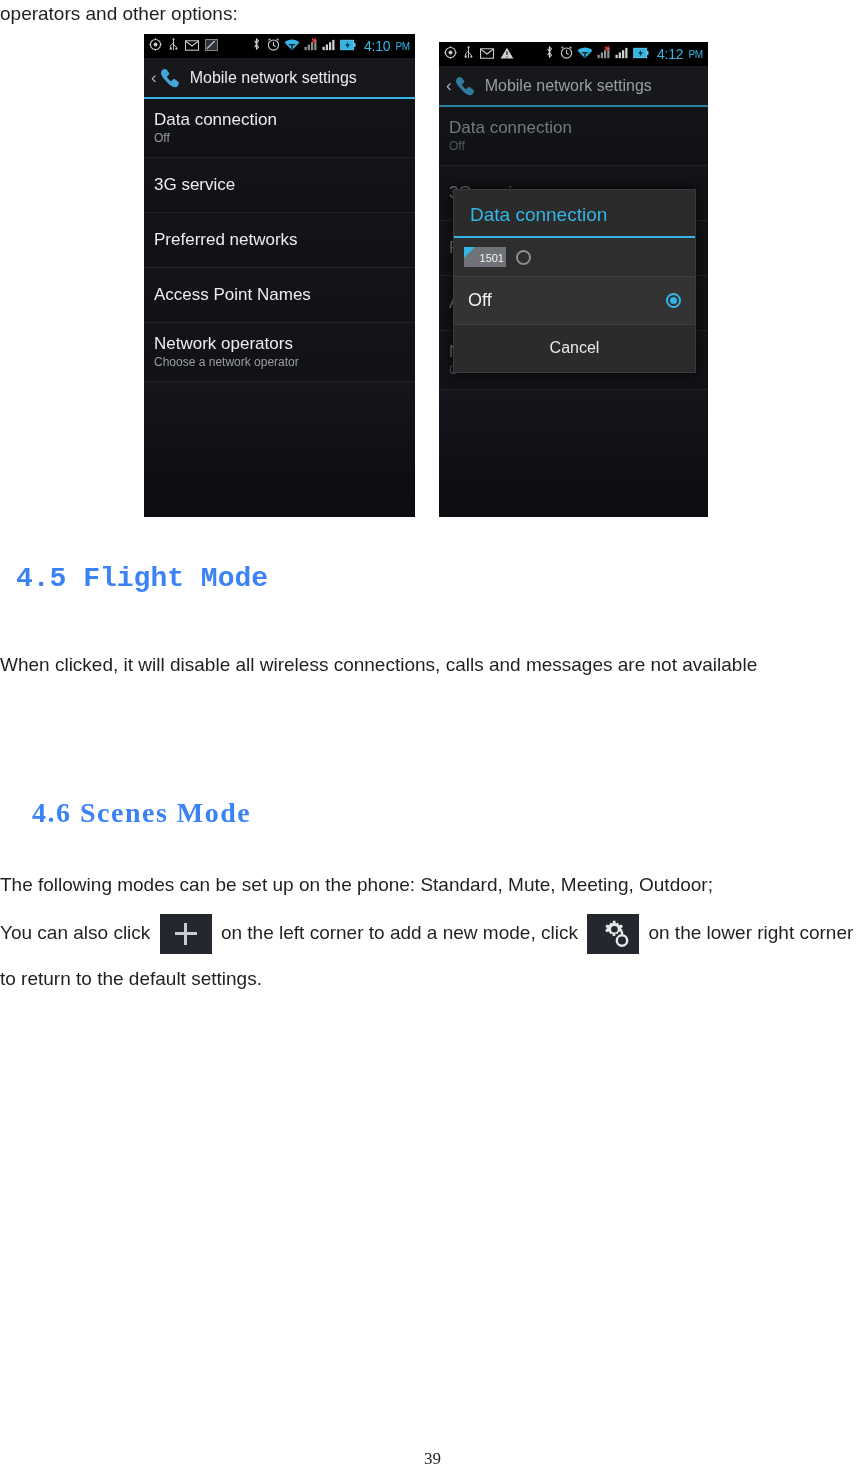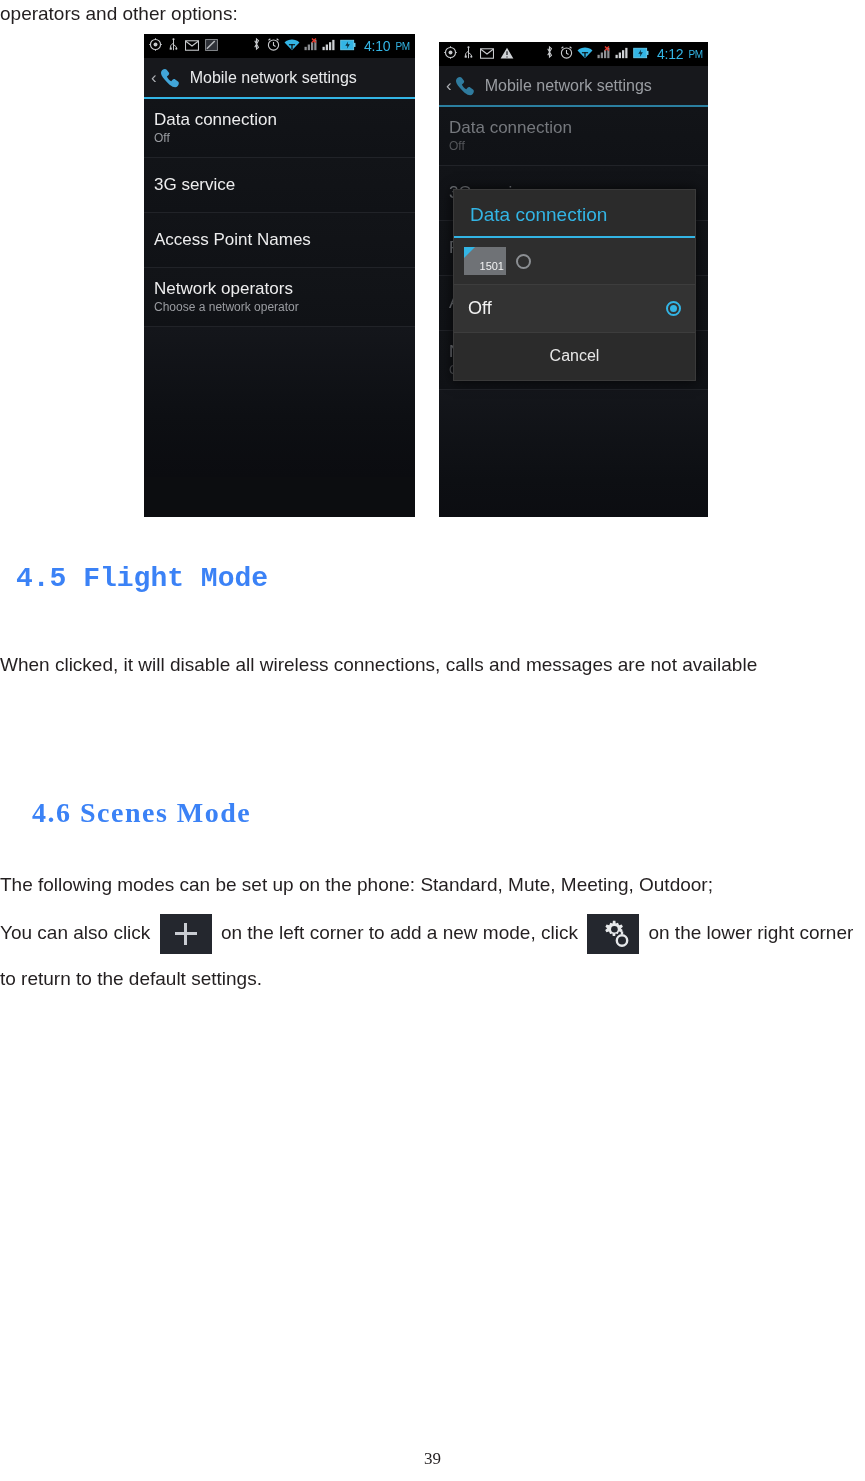--- a/index.html
+++ b/index.html
@@ -173,21 +173,21 @@
   .dlg-row {
     display: flex;
     align-items: center;
     padding: 9px 14px 9px 10px;
     border-bottom: 1px solid #3d3d3d;
     background: #2e2e2e;
   }
   .dlg-row.off { background: #333333; padding-top: 13px; padding-bottom: 13px; }
   .sim-badge {
     width: 42px;
-    height: 28px;
+    height: 20px;
     background: #6f7276;
     position: relative;
     flex: 0 0 auto;
     margin-right: 10px;
   }
   .sim-badge .corner {
     position: absolute;
     left: 0; top: 0;
     width: 0; height: 0;
     border-top: 11px solid #33b5e5;
@@ -341,20 +341,23 @@
     <span class="ab-title">Mobile network settings</span>
   </div>
 
   <div class="list">
     <div class="list-item">
       <div class="li-title">Data connection</div>
       <div class="li-sub">Off</div>
     </div>
     <div class="list-item" style="padding-top:16px;padding-bottom:17px;">
       <div class="li-title">3G service</div>
+    </div>
+    <div class="list-item" style="padding-top:16px;padding-bottom:17px;">
+      <div class="li-title">Preferred networks</div>
     </div>
     <div class="list-item" style="padding-top:16px;padding-bottom:17px;">
       <div class="li-title">Access Point Names</div>
     </div>
     <div class="list-item">
       <div class="li-title">Network operators</div>
       <div class="li-sub">Choose a network operator</div>
     </div>
     <div class="list-fill" style="height:150px;"></div>
   </div>

